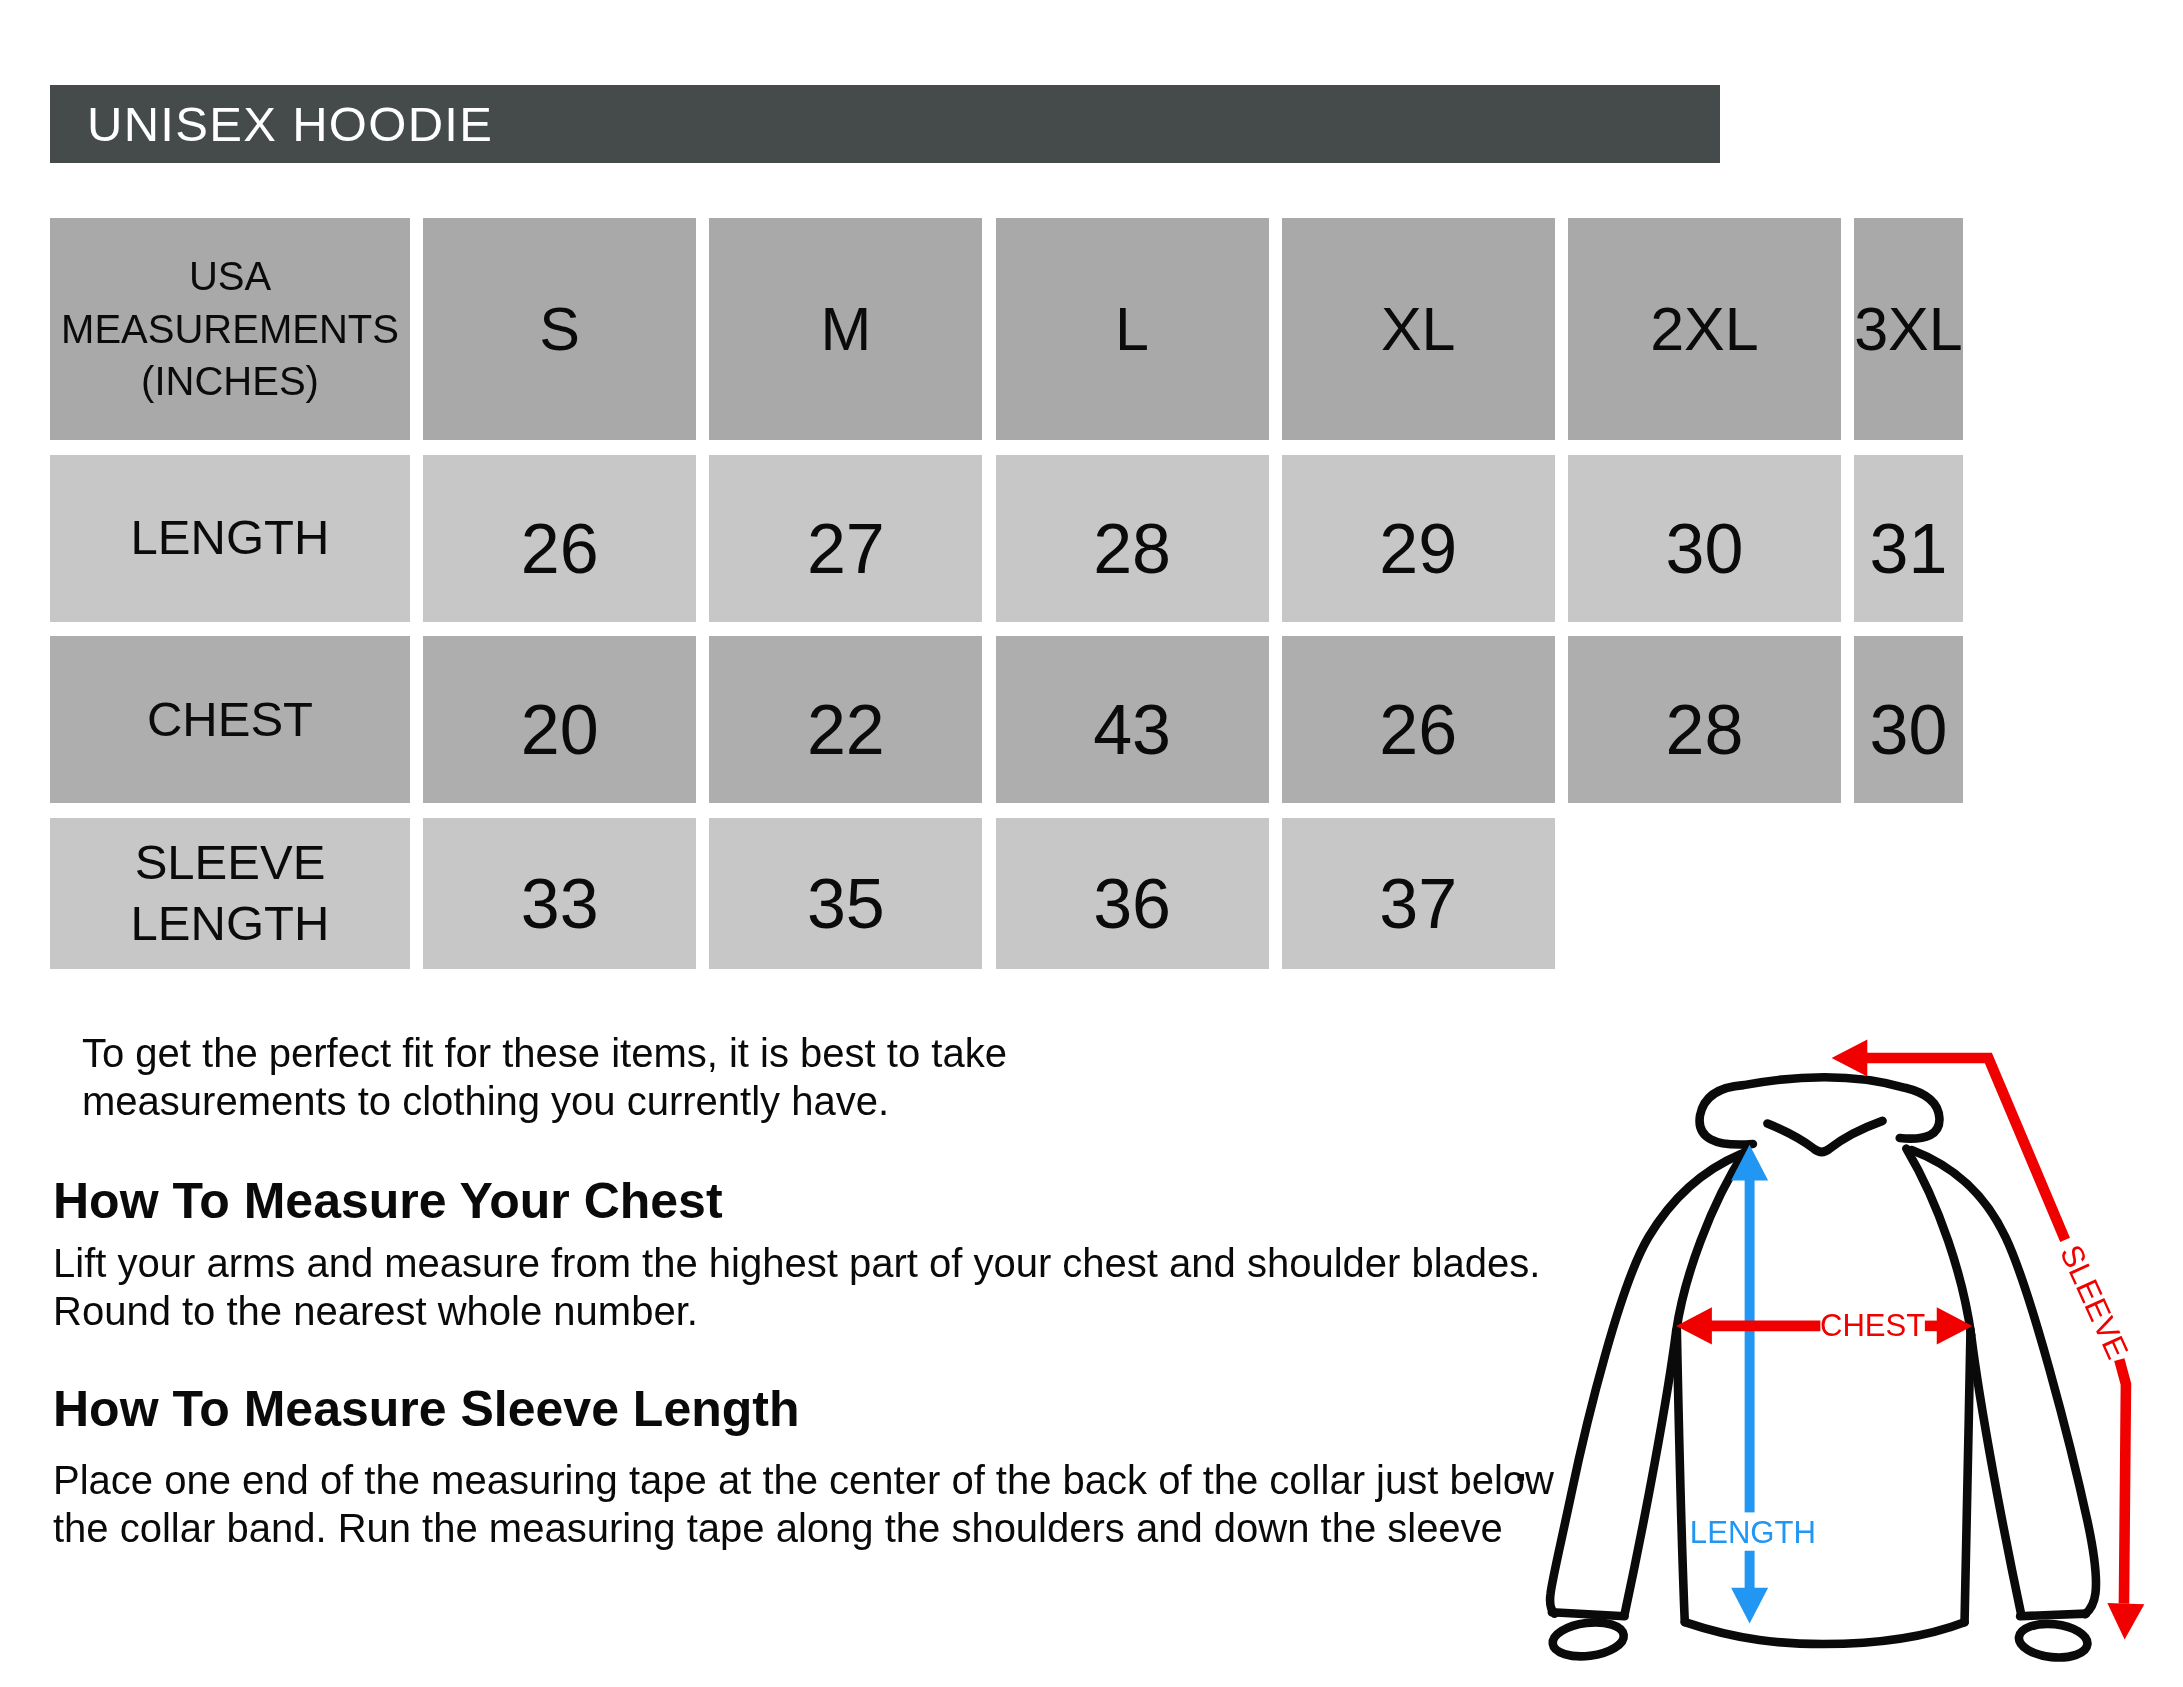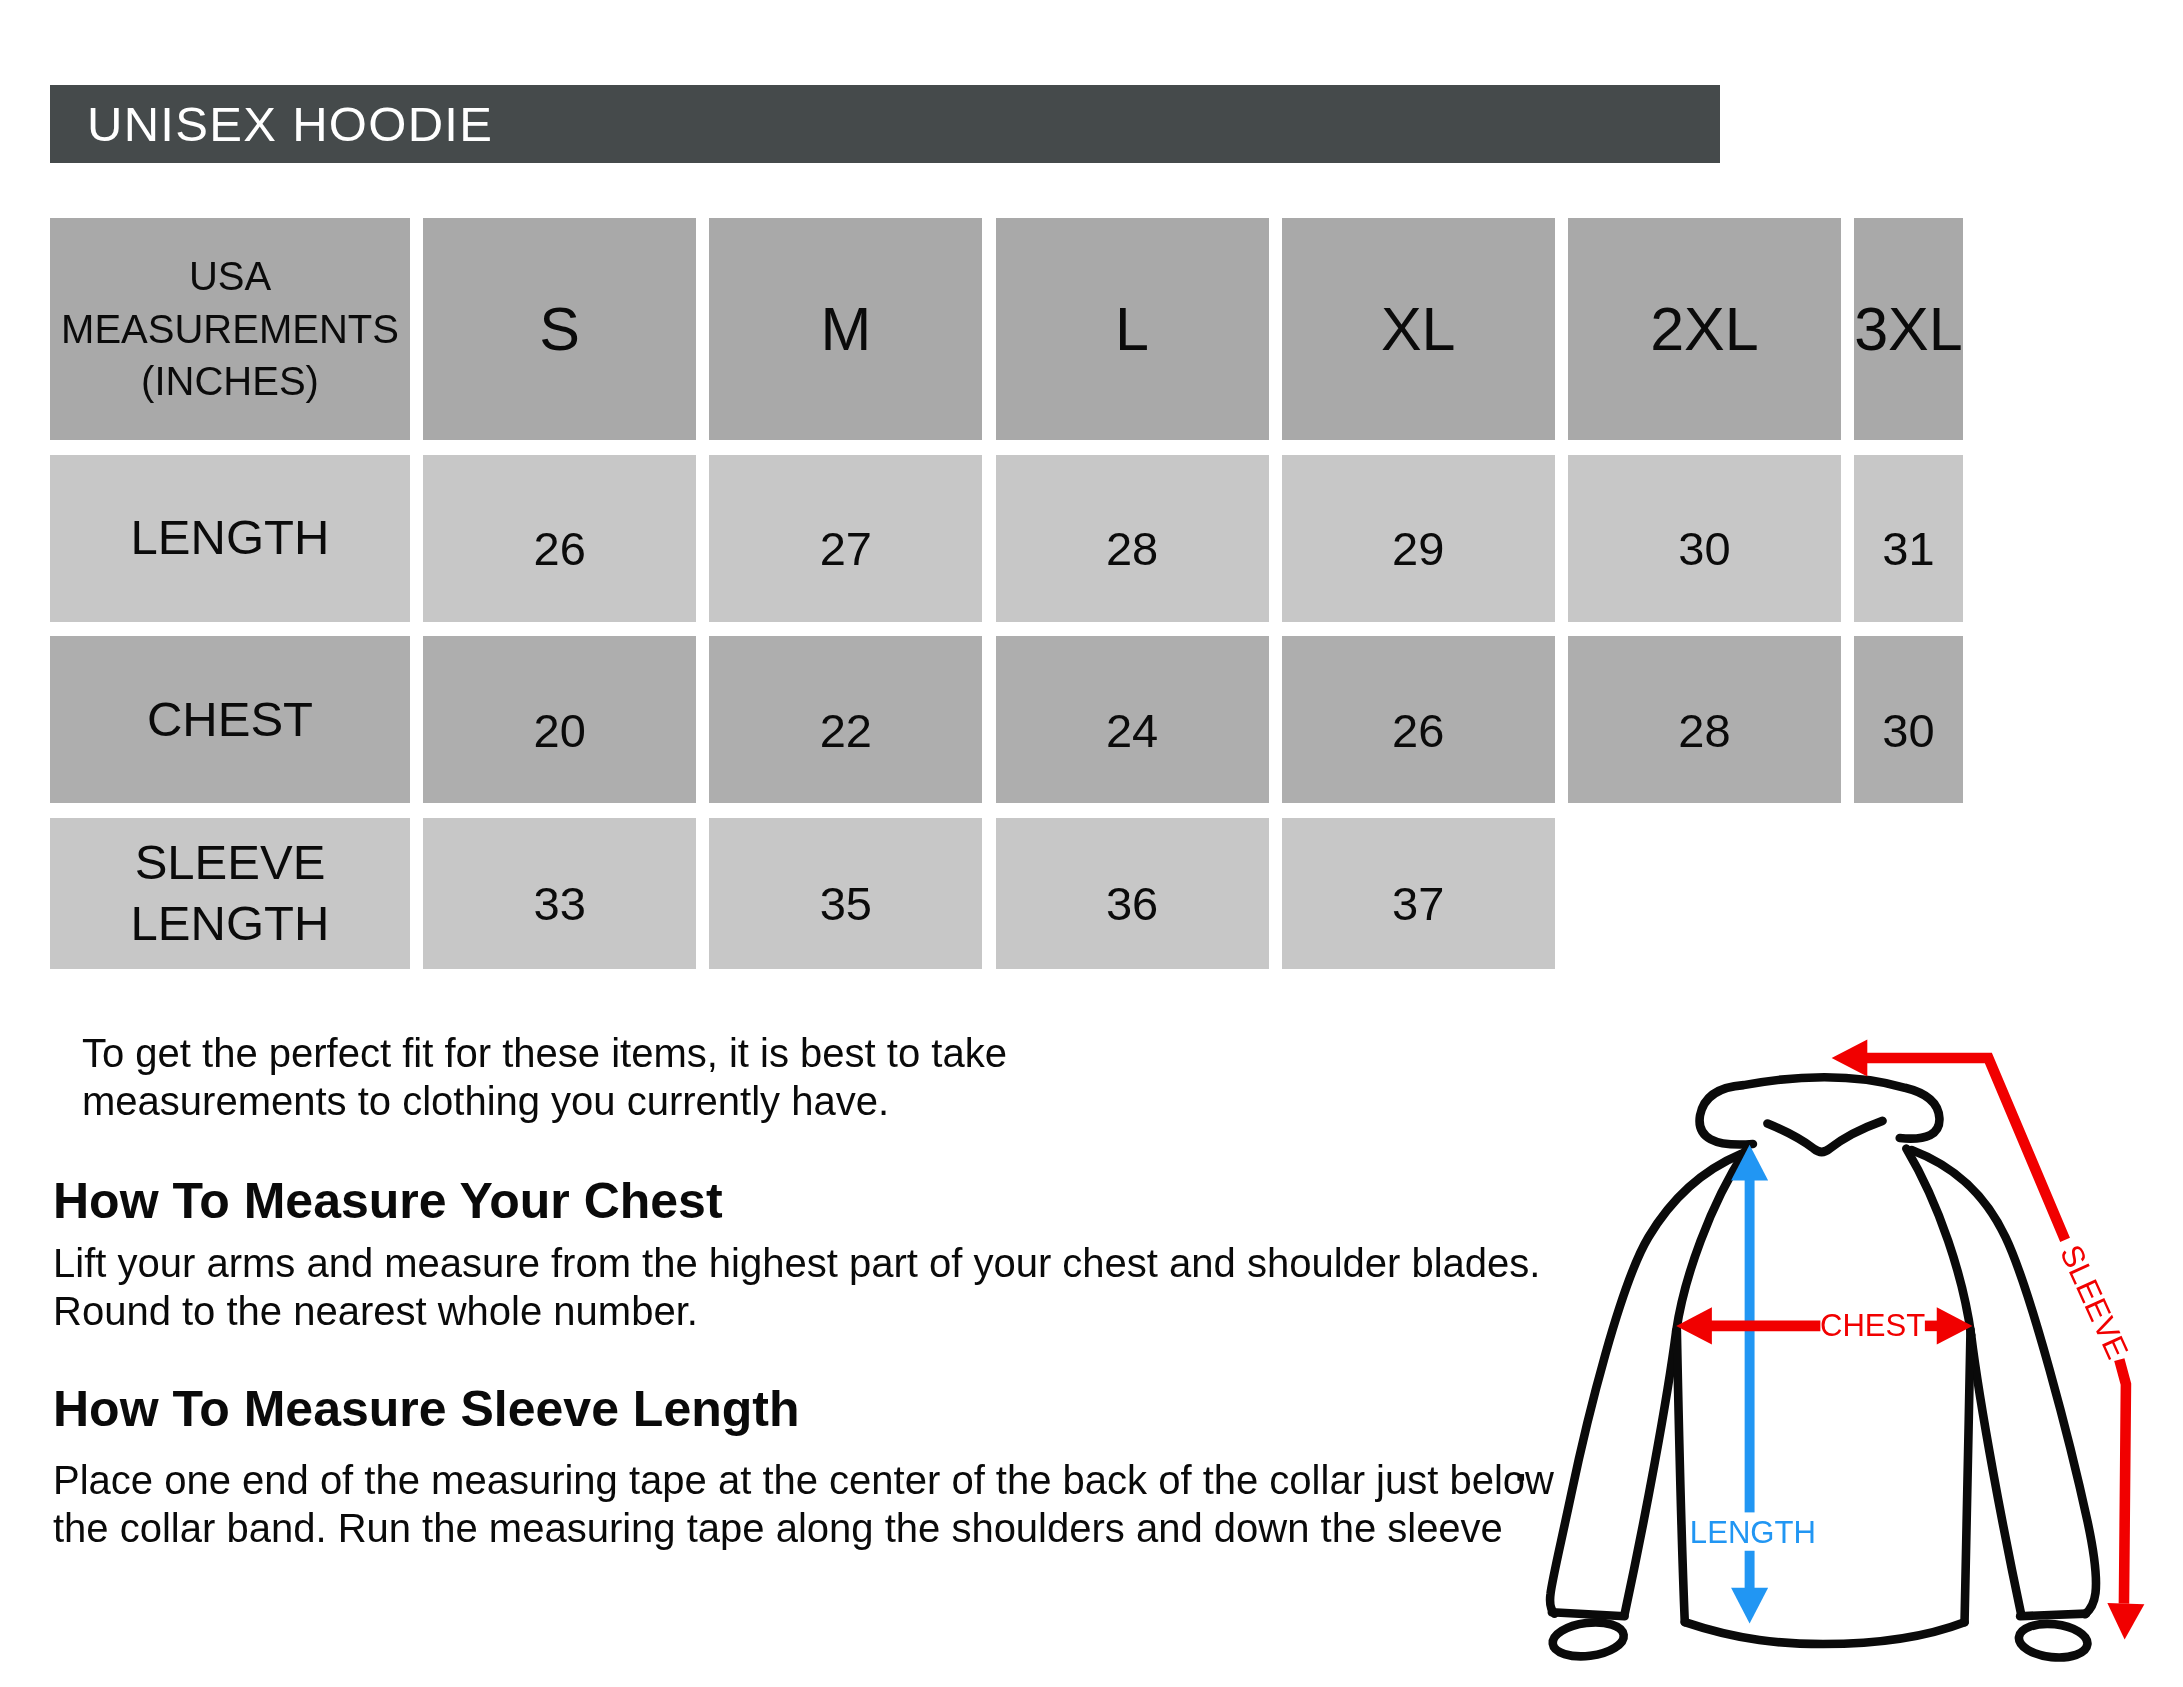--- a/index.html
+++ b/index.html
@@ -26,21 +26,21 @@
   }
   .cell{
     display:flex;align-items:center;justify-content:center;text-align:center;
     color:var(--table-text);flex-direction:column;
   }
   .cell.header{background:var(--header-bg);font-size:61px;}
   .cell.corner{font-size:40px;line-height:1.32;}
   .cell.light{background:var(--row-light-bg);}
   .cell.dark{background:var(--row-dark-bg);}
   .cell.label{font-size:49px;line-height:1.25;padding:0 20px;}
-  .cell.value{font-size:47px;padding-top:21px;}
+  .cell.value{font-size:70px;padding-top:21px;}
   .note{position:absolute;color:var(--ink);font-size:40px;line-height:48px;white-space:nowrap;}
   .heading{position:absolute;color:var(--ink);font-size:50px;font-weight:bold;white-space:nowrap;}
   .p1{left:62px;top:1029px;margin-left:20px;}
   .h1{left:53px;top:1172px;}
   .p2{left:53px;top:1239px;}
   .h2{left:53px;top:1380px;}
   .p3{left:53px;top:1456px;}
   .diagram{position:absolute;left:1508px;top:1019px;width:675px;height:668px;}
   .outline{fill:none;stroke:var(--ink);stroke-width:13;stroke-linecap:round;stroke-linejoin:round;}
   .red-l{fill:none;stroke:var(--red);stroke-width:16;stroke-linejoin:miter;}
@@ -71,21 +71,21 @@
     <div class="cell light label">LENGTH</div>
     <div class="cell light value">26</div>
     <div class="cell light value">27</div>
     <div class="cell light value">28</div>
     <div class="cell light value">29</div>
     <div class="cell light value">30</div>
     <div class="cell light value">31</div>
     <div class="cell dark label">CHEST</div>
     <div class="cell dark value">20</div>
     <div class="cell dark value">22</div>
-    <div class="cell dark value">24</div>
+    <div class="cell dark value">43</div>
     <div class="cell dark value">26</div>
     <div class="cell dark value">28</div>
     <div class="cell dark value">30</div>
     <div class="cell light label">SLEEVE LENGTH</div>
     <div class="cell light value">33</div>
     <div class="cell light value">35</div>
     <div class="cell light value">36</div>
     <div class="cell light value">37</div>
   </div>
 

